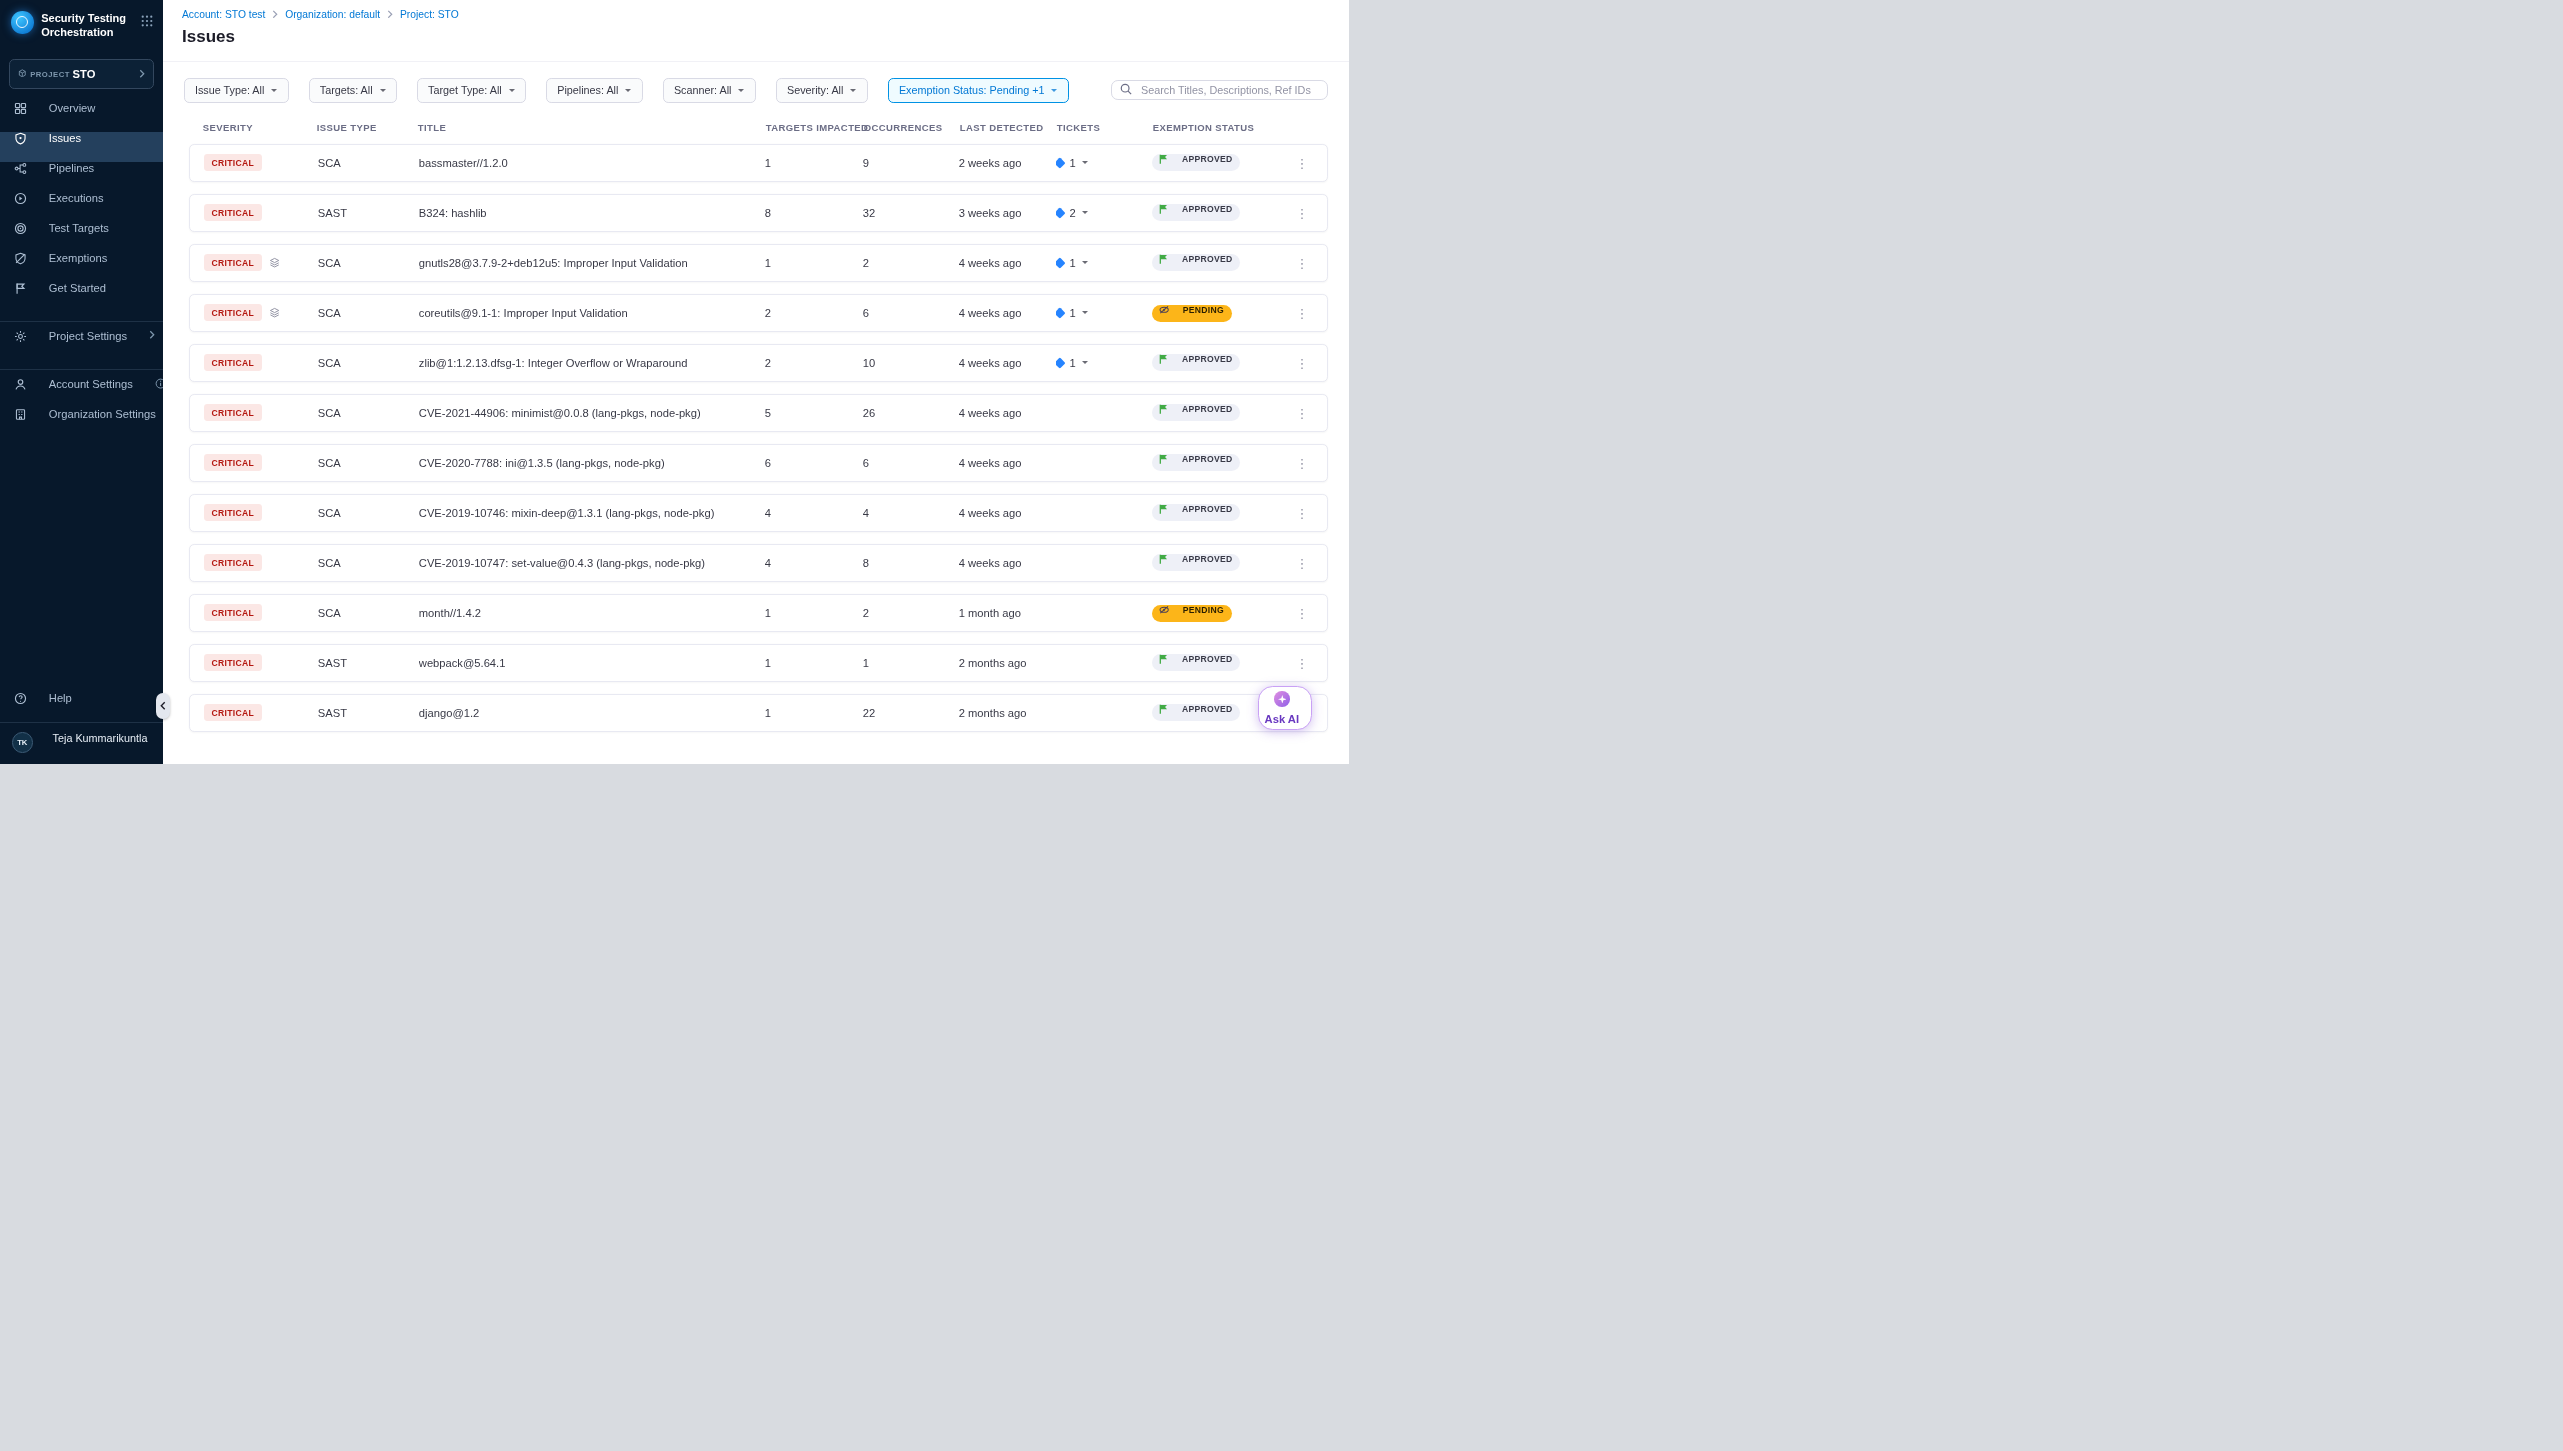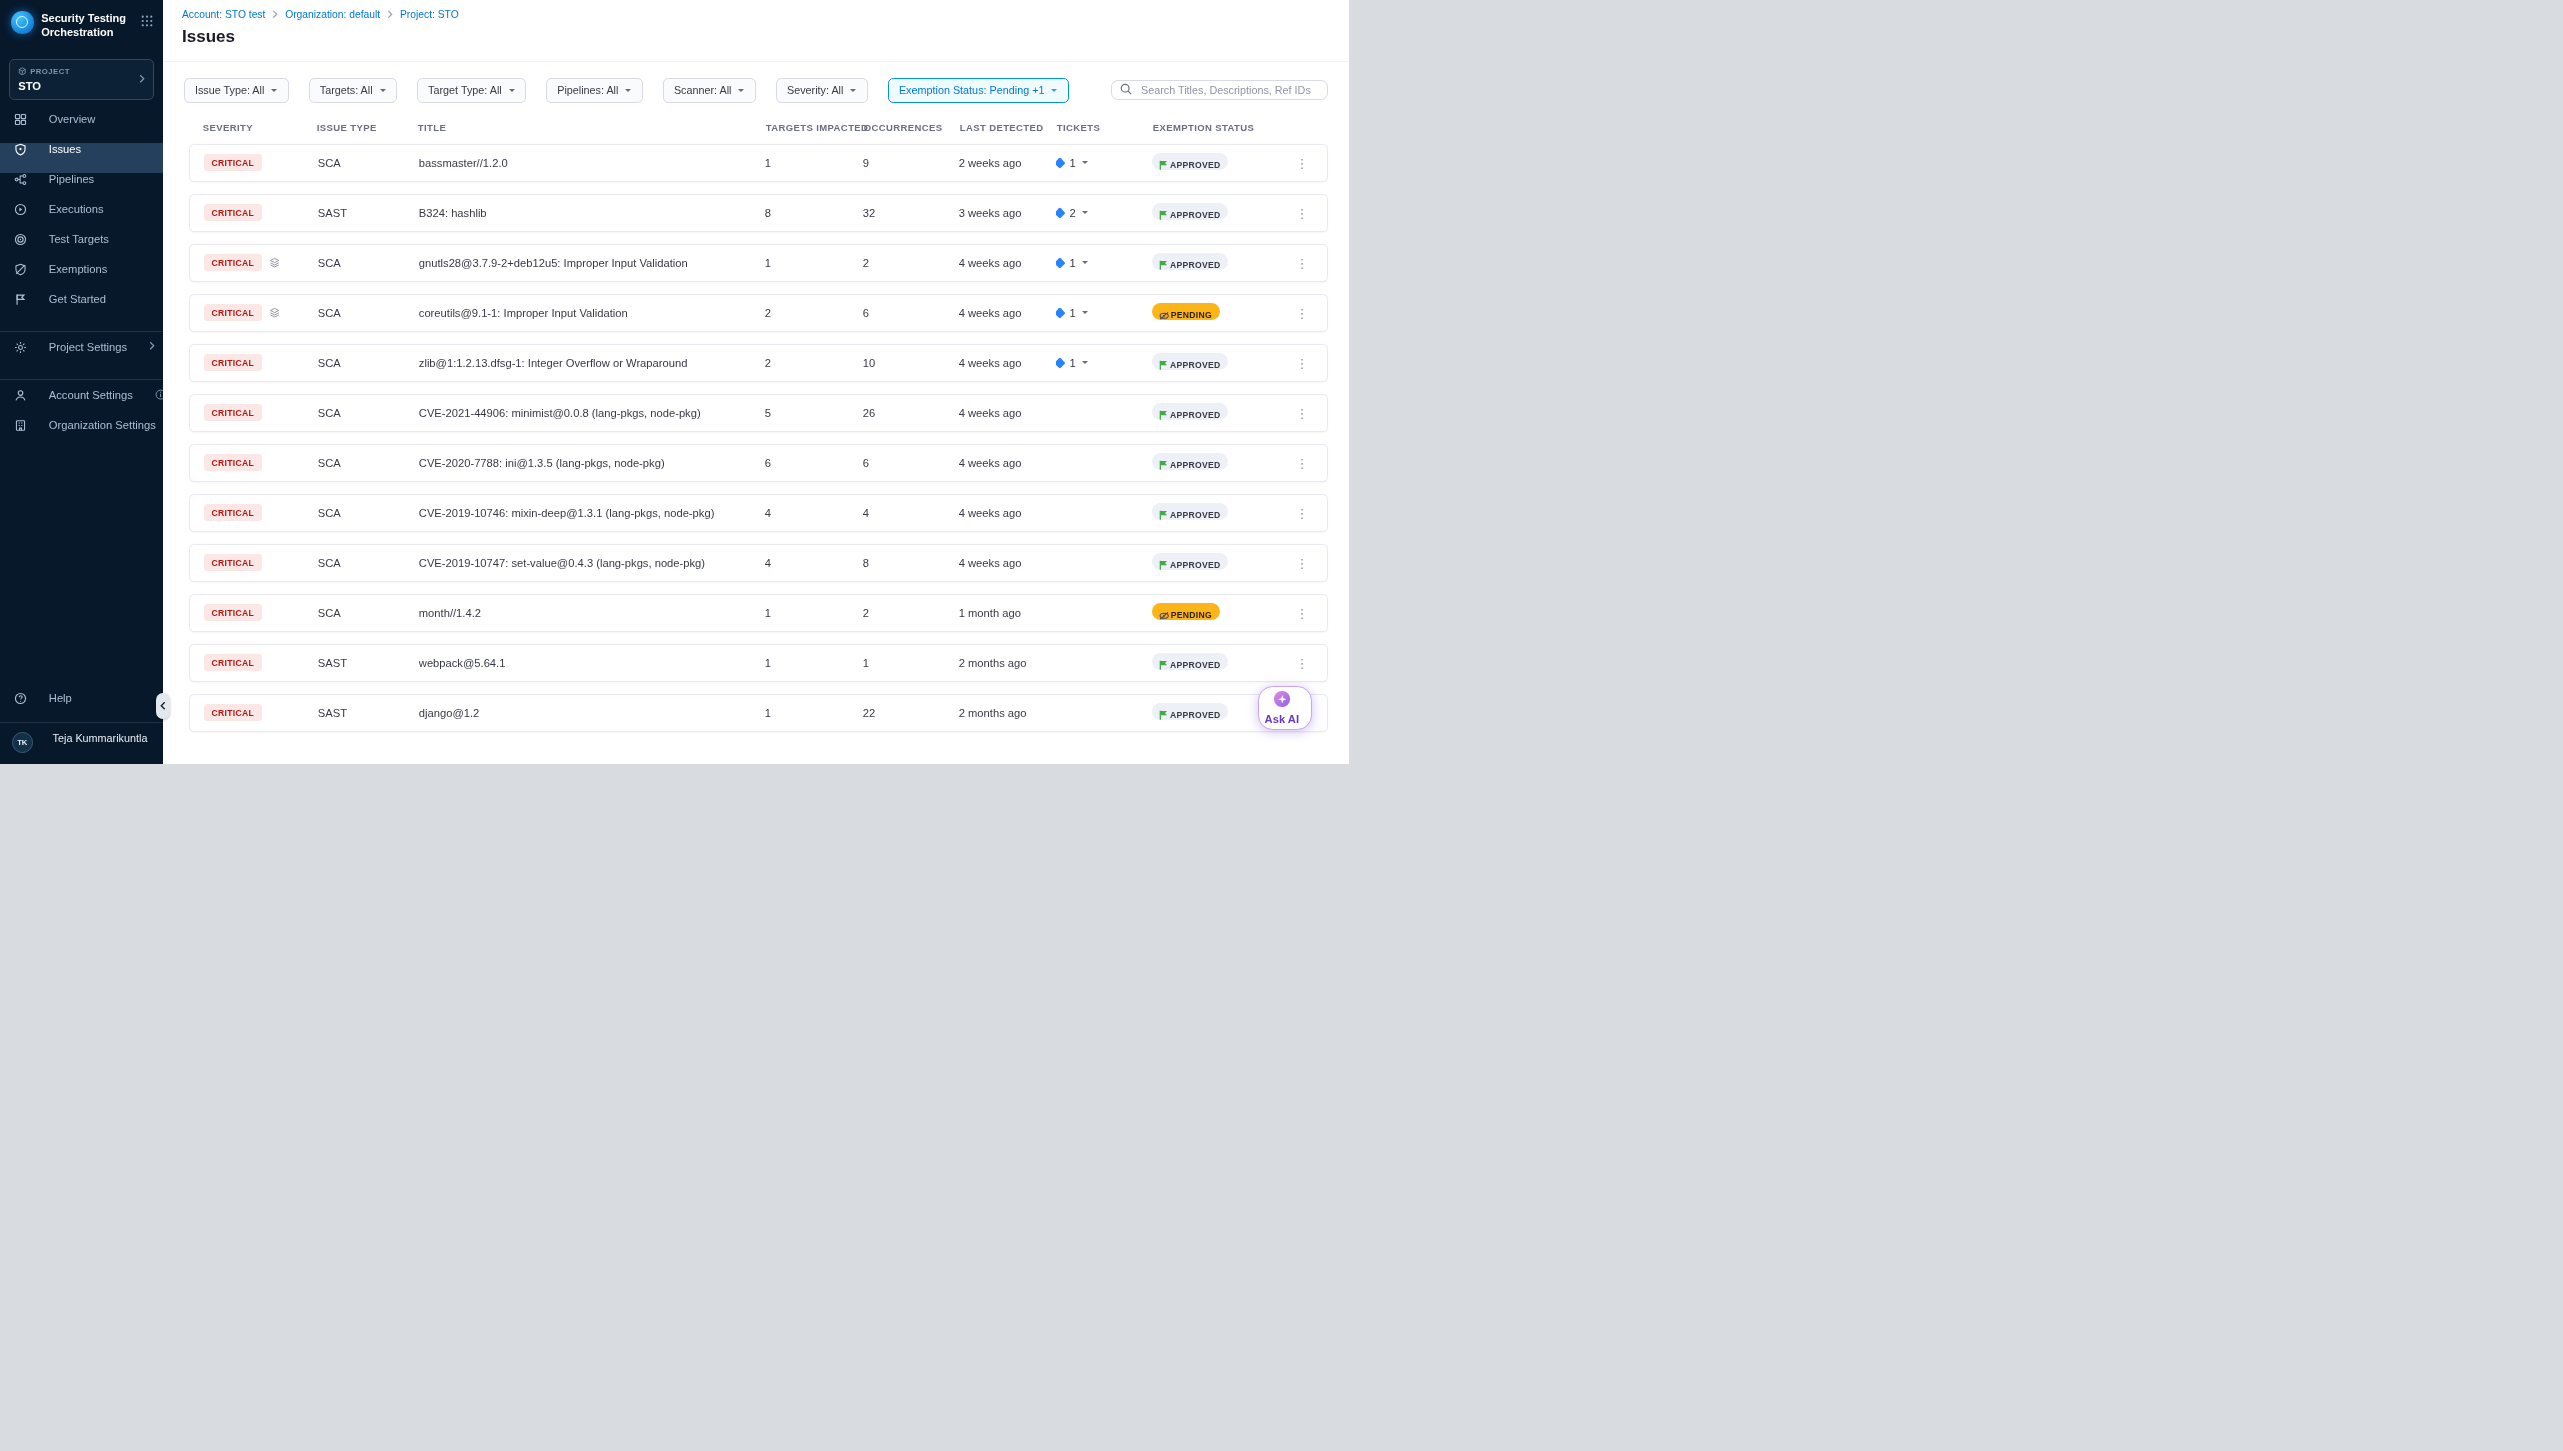--- a/index.html
+++ b/index.html
@@ -22,21 +22,21 @@
     box-shadow: 0 0 8.6px rgba(40,150,255,.55);
   }
   .logo::after { content: ""; position: absolute; inset: 5.2px; border: 1.7px solid #eaf6ff; border-radius: 50%; }
   .app-title { font-size: 11px; font-weight: bold; color: #fff; line-height: 1.3; width: 89px; }
   .grid9 { margin-left: auto; margin-top: 3.4px; cursor: pointer; }
 
   .project-card {
     margin: 12px 8.6px 1.7px; border: 0.9px solid #33475e; background: #0c2136;
     border-radius: 5.2px; padding: 6.9px 8.6px; display: flex; align-items: center; cursor: pointer;
   }
-  .project-card .pc-text { display: flex; flex-direction: column; gap: 2.6px; }
+  .project-card .pc-text { display: flex; flex-direction: row; gap: 2.6px; }
   .pc-label { display: flex; align-items: center; gap: 3.4px; font-size: 7.7px; letter-spacing: 0.5px; color: #7e97ad; font-weight: bold; }
   .pc-name { font-size: 11.2px; font-weight: bold; color: #fff; }
   .pc-chevron { margin-left: auto; color: #7e97ad; }
 
   .nav { margin-top: 11.2px; }
   .nav-item {
     display: flex; align-items: flex-start; gap: 22px; height: 30px; padding: 0 13.8px;
     font-size: 11.2px; color: #aebfd3; cursor: pointer; white-space: nowrap;
   }
   .nav-item.active { background: #24405d; color: #fff; }
@@ -107,21 +107,21 @@
   .sev-cell { display: flex; align-items: center; gap: 6.9px; }
   .sev-badge {
     background: #fbe7e5; color: #b41710; font-size: 8.6px; font-weight: bold;
     letter-spacing: 0.3px; padding: 3.4px 7.7px; border-radius: 3.4px; flex: none;
   }
   .layers { display: inline-flex; }
   .ticket-chip { display: inline-flex; align-items: center; gap: 6px; cursor: pointer; }
   .jira-icon { width: 7.7px; height: 7.7px; background: #2684ff; transform: rotate(45deg); border-radius: 1.3px; display: inline-block; }
   .ticket-count { font-size: 11.2px; color: #383946; }
   .status-badge {
-    display: inline-flex; align-items: flex-end; gap: 1px; height: 17px; padding: 0 7.7px;
+    display: inline-flex; align-items: flex-start; gap: 13px; height: 17px; padding: 0 7.7px;
     border-radius: 8.6px; font-size: 8.6px; font-weight: bold; letter-spacing: 0.3px;
   }
   .status-badge.approved { background: #eef0f7; color: #383946; }
   .status-badge.pending  { background: #fcb519; color: #2a1f00; }
   .status-badge .eye-icon { display: none; }
   .status-badge.pending .eye-icon { display: inline-flex; }
   .flag-icon, .eye-icon { display: inline-flex; }
   .kebab-cell { justify-self: end; }
   .kebab { color: #9293a4; font-size: 13px; cursor: pointer; padding: 1.7px 4.3px; }
 

